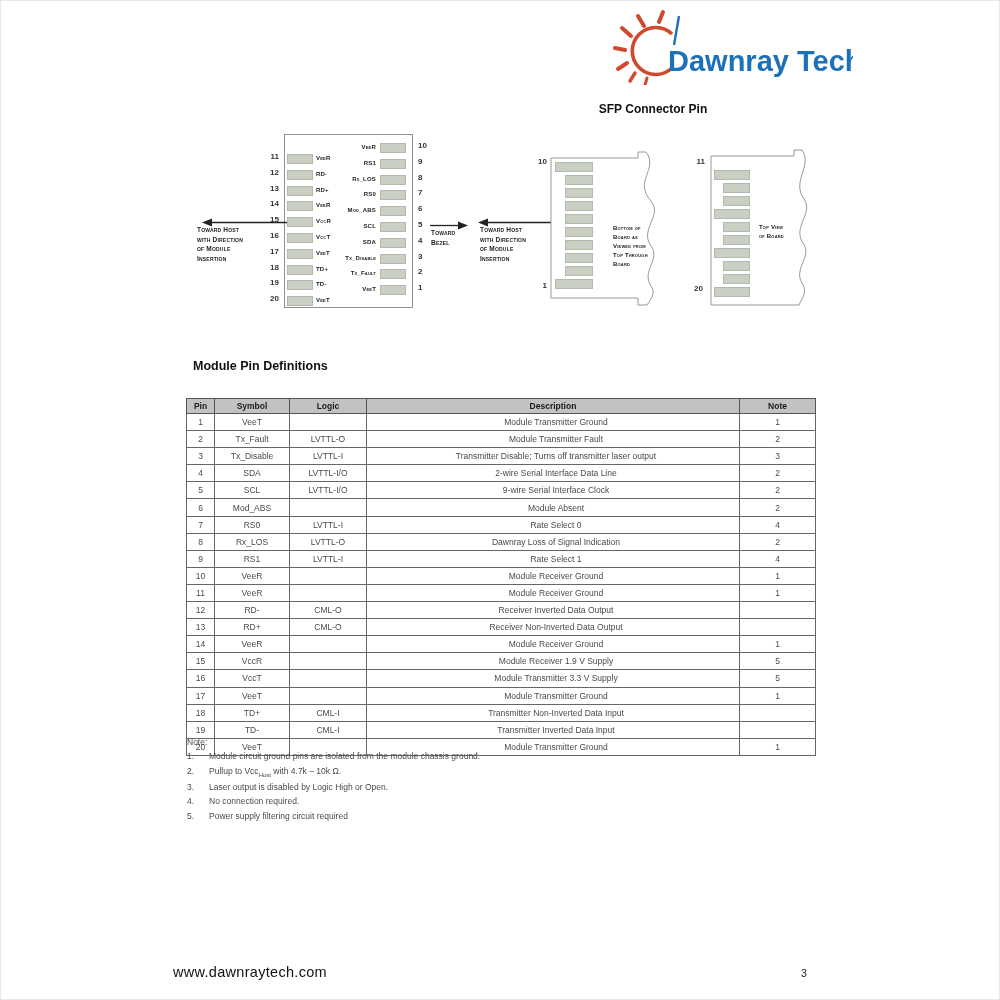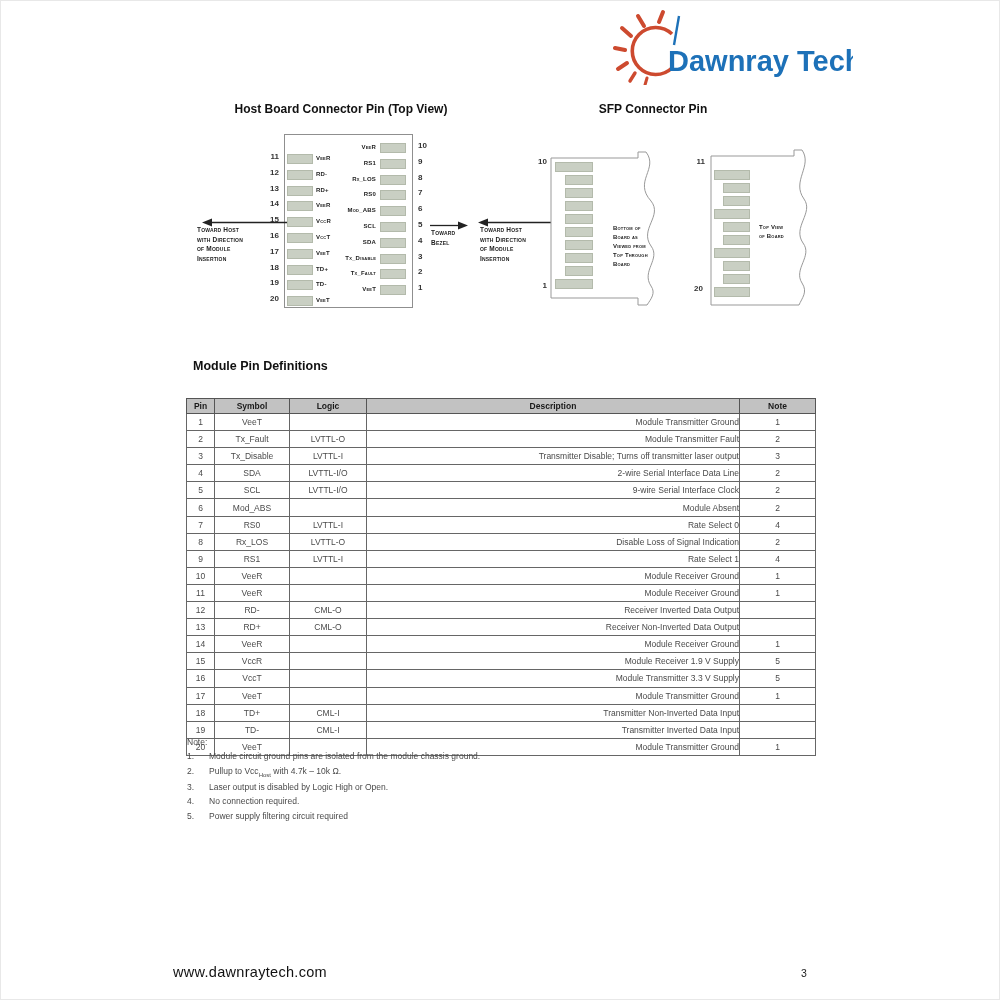--- a/index.html
+++ b/index.html
@@ -18,21 +18,21 @@
                  font-variant:small-caps;letter-spacing:.2px;}
   .corner-pin{font-size:8px;font-weight:bold;color:#333;text-align:right;width:18px;}
   .arrow-svg line{stroke:#222;stroke-width:1.3;}
   .arrow-svg polygon{fill:#222;}
   .section-title{font-size:12.5px;font-weight:bold;color:#111;}
   table.pins{position:absolute;left:185px;top:381px;width:629px;border-collapse:collapse;table-layout:fixed;margin-top:16px;}
   table.pins th{background:#c2c2c2;border:1px solid #555;font-size:8.5px;font-weight:bold;color:#1a1a1a;
                 height:14px;padding:0;text-align:center;}
   table.pins td{border:1px solid #666;font-size:8.5px;color:#4a4a4a;height:16.1px;padding:0;text-align:center;
                 overflow:hidden;white-space:nowrap;}
-  table.pins td.c-description{text-align:right;padding-left:6px;}
+  table.pins td.c-description{text-align:center;padding-left:6px;}
   .notes{position:absolute;left:186px;top:736px;width:480px;font-size:8.5px;color:#4a4a4a;}
   .notes-title{margin-bottom:4px;}
   .note-row{display:flex;margin-bottom:4.6px;}
   .note-num{width:22px;flex:none;}
   .note-text sub{font-size:6px;}
   .footer-site{position:absolute;left:172px;top:963px;font-size:14.5px;color:#111;letter-spacing:.3px;}
   .footer-page{position:absolute;left:800px;top:966px;font-size:10.5px;color:#222;}
   .sfp-svg path{fill:#fff;stroke:#999;stroke-width:1;}
 </style>
 </head>
@@ -48,21 +48,20 @@
       <line x1="12" y1="41" x2="2" y2="39" stroke-width="4"></line>
       <line x1="14" y1="54" x2="5" y2="60" stroke-width="4"></line>
       <line x1="22" y1="64" x2="17" y2="72" stroke-width="3.4"></line>
       <line x1="34" y1="69" x2="32" y2="76" stroke-width="3"></line>
     </g>
     <path d="M59,25 A23.5,23.5 0 1 0 59,59" stroke="#cd4a2f" stroke-width="3.6" fill="none"></path>
     <path d="M61,36 L66,7" stroke="#1d71b8" stroke-width="2.4" fill="none"></path>
     <text x="55" y="62" font-size="29" font-weight="bold" fill="#1d71b8" font-family="Liberation Sans, sans-serif">Dawnray Tech</text>
   </svg>
 
-  <div class="abs diag-title" style="left:170px;top:101px;width:340px;">Host Board Connector Pin (Top View)</div>
   <div class="abs diag-title" style="left:552px;top:101px;width:200px;">SFP Connector Pin</div>
 
   <div class="host-box">
       <div class="pad" style="left: 2px; top: 19px;"></div>
       <div class="pin-num" style="left: -32px; top: 17px; width: 26px; text-align: right;">11</div>
       <div class="pin-label" style="left: 31px; top: 20px;">VeeR</div>
       <div class="pad" style="left: 2px; top: 34.8px;"></div>
       <div class="pin-num" style="left: -32px; top: 32.8px; width: 26px; text-align: right;">12</div>
       <div class="pin-label" style="left: 31px; top: 35.8px;">RD-</div>
       <div class="pad" style="left: 2px; top: 50.6px;"></div>
@@ -255,21 +254,21 @@
           <td class="c-pin">7</td>
           <td class="c-symbol">RS0</td>
           <td class="c-logic">LVTTL-I</td>
           <td class="c-description">Rate Select 0</td>
           <td class="c-note">4</td>
         </tr>
         <tr>
           <td class="c-pin">8</td>
           <td class="c-symbol">Rx_LOS</td>
           <td class="c-logic">LVTTL-O</td>
-          <td class="c-description">Disable Loss of Signal Indication</td>
+          <td class="c-description">Dawnray Loss of Signal Indication</td>
           <td class="c-note">2</td>
         </tr>
         <tr>
           <td class="c-pin">9</td>
           <td class="c-symbol">RS1</td>
           <td class="c-logic">LVTTL-I</td>
           <td class="c-description">Rate Select 1</td>
           <td class="c-note">4</td>
         </tr>
         <tr>

